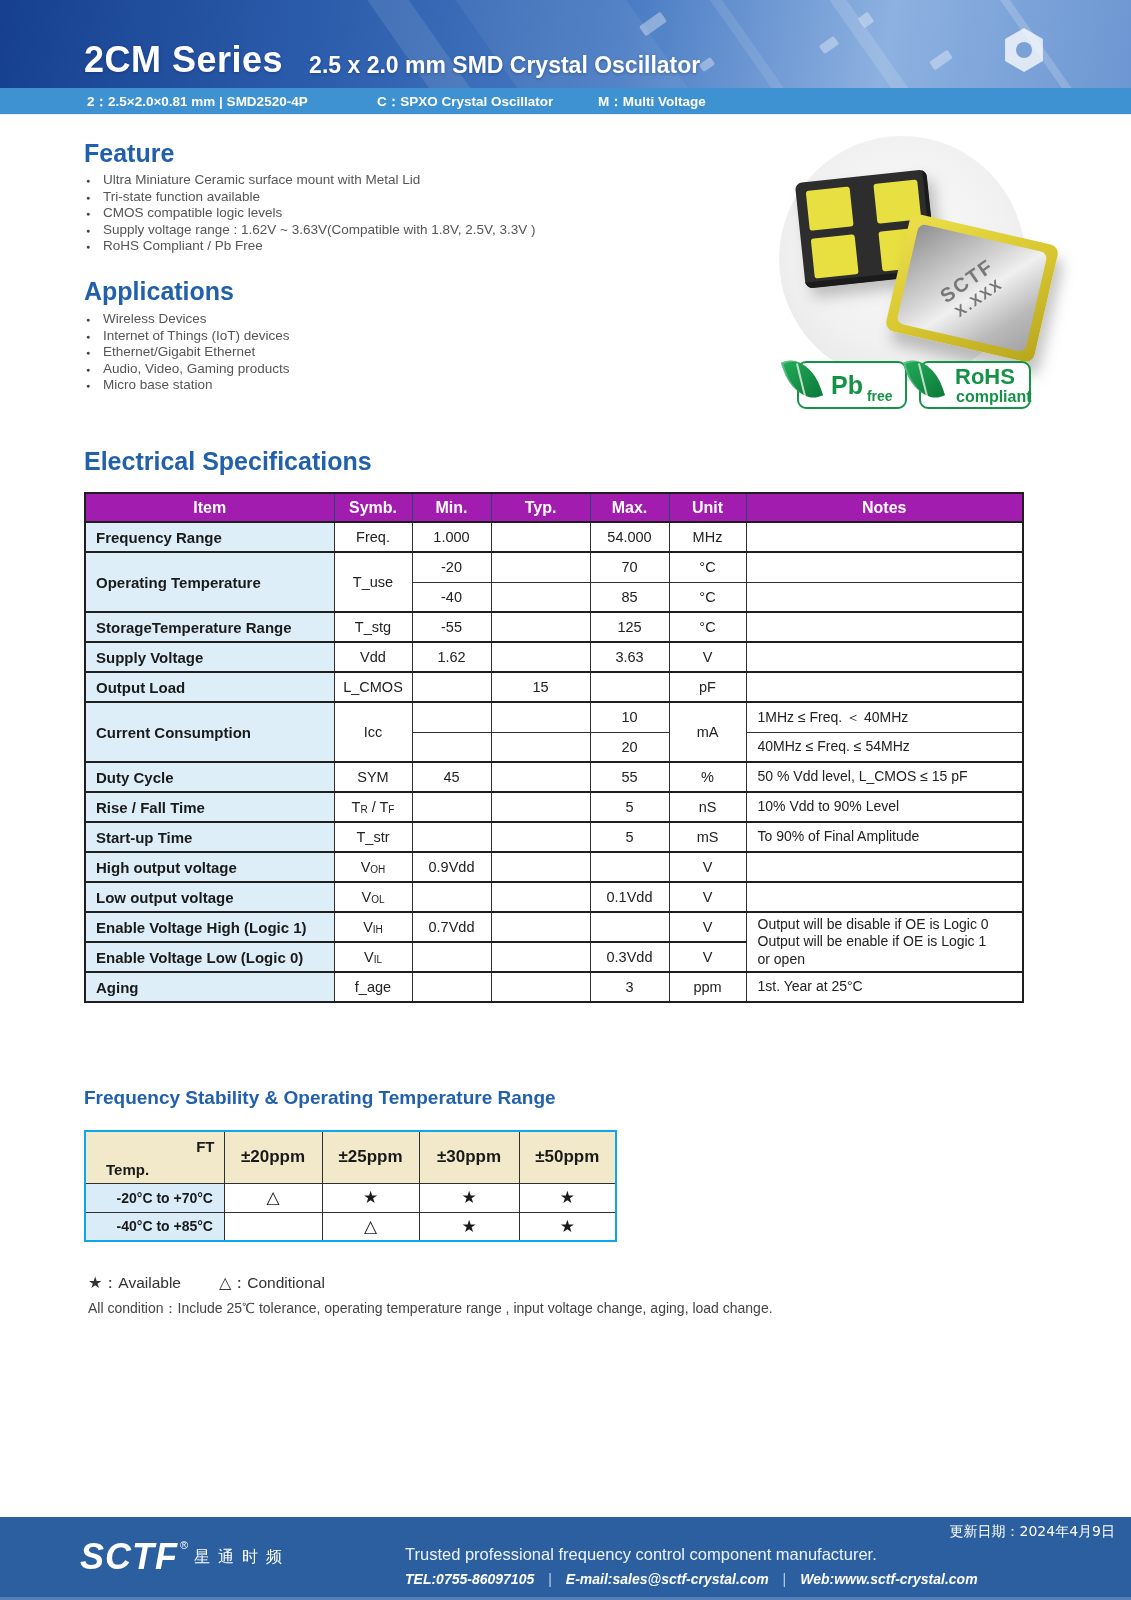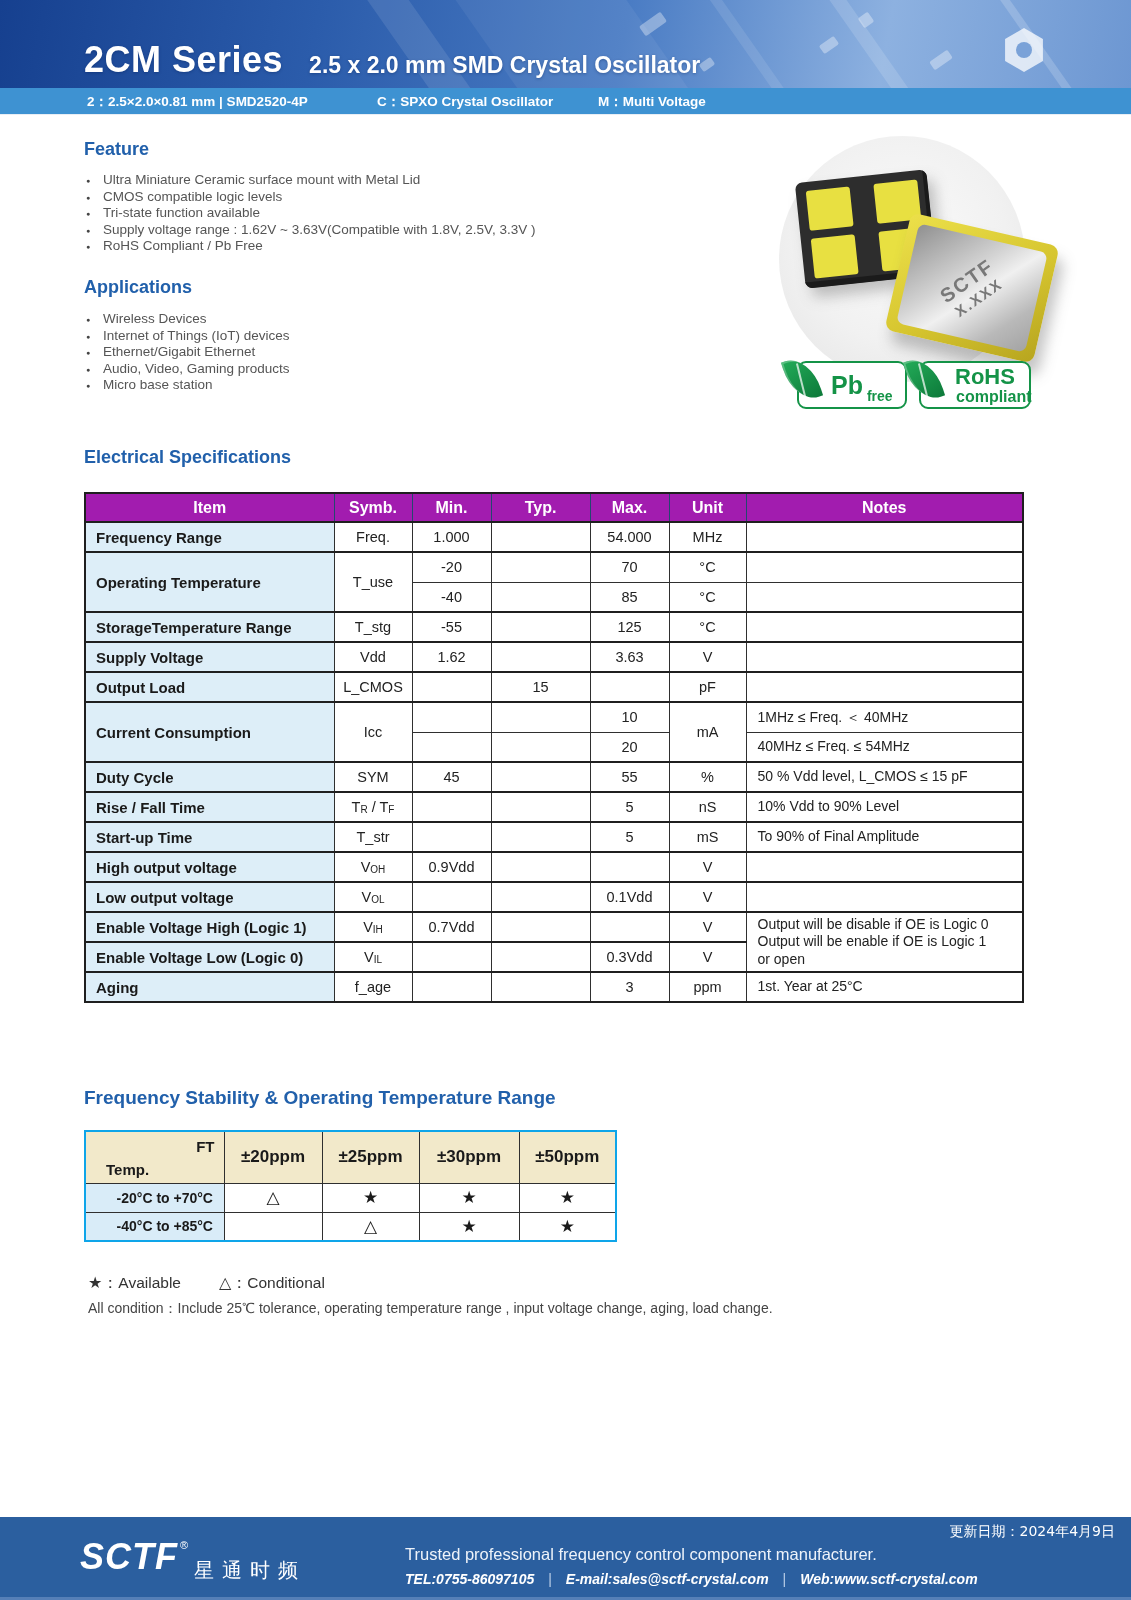--- a/index.html
+++ b/index.html
@@ -20,21 +20,21 @@
             clip-path:polygon(50% 0,93% 25%,93% 75%,50% 100%,7% 75%,7% 25%); }
   .hexnut::after { content:""; position:absolute; left:14px; top:14px; width:16px; height:16px; border-radius:50%; background:#7aa2d8; }
   .hdr-text { position:absolute; left:84px; top:0; height:88px; display:flex; align-items:flex-end; padding-bottom:10px; }
   .hdr-title { color:#fff; font-size:36px; font-weight:bold; letter-spacing:0.5px; line-height:1; text-shadow:0 1px 3px rgba(0,30,80,.35); }
   .hdr-sub { color:#fff; font-size:23px; font-weight:bold; margin-left:26px; line-height:1.15; text-shadow:0 1px 3px rgba(0,30,80,.35); }
   .specbar { position:absolute; left:0; top:88px; width:1131px; height:27px; background:#3e92d2;
              color:#fff; font-size:13.5px; font-weight:bold; line-height:27px; border-bottom:1px solid #e8eef5; }
   .specbar span { position:absolute; white-space:nowrap; }
 
   
-  .sec-title { position:absolute; color:#2160ab; font-weight:bold; font-size:18px; }
+  .sec-title { position:absolute; color:#2160ab; font-weight:bold; font-size:25px; }
   .bullets { position:absolute; list-style:none; }
   .bullets li { position:relative; padding-left:17px; font-size:13.5px; color:#555; line-height:16.6px; white-space:nowrap; }
   .bullets li::before { content:"●"; position:absolute; left:0; top:1px; font-size:7px; color:#444; }
 
   
   .prod-circle { position:absolute; left:779px; top:136px; width:246px; height:246px; border-radius:50%;
                  background:radial-gradient(circle at 50% 42%, #fafafa 0%, #f1f1f1 55%, #e3e3e3 100%); }
   .chip-bottom { position:absolute; left:800px; top:176px; width:132px; height:106px; background:#2d2d2d; border-radius:7px;
                  transform:rotate(-6deg); box-shadow:6px 10px 14px rgba(90,90,90,.35), inset -4px -6px 0 #1b1b1b; }
   .chip-bottom .pad { position:absolute; width:44px; height:40px; background:#e8e041; border-radius:3px; }
@@ -93,21 +93,21 @@
   .legend .sym { font-size:16px; }
   .legend .gap { display:inline-block; width:38px; }
   .condition { position:absolute; left:88px; top:1300px; font-size:14px; color:#444; }
 
   
   .footer { position:absolute; left:0; top:1517px; width:1131px; height:83px; background:#2b5f9f; color:#fff; }
   .footer::after { content:""; position:absolute; left:0; bottom:0; width:100%; height:3px; background:#557fb7; }
   .f-logo { position:absolute; left:80px; top:22px; display:flex; align-items:flex-start; }
   .f-logo .sctf { font-size:36px; font-weight:bold; font-style:italic; letter-spacing:1px; line-height:1; }
   .f-logo .reg { font-size:11px; margin:0 6px 0 2px; }
-  .f-logo .cn { font-size:20px; letter-spacing:8px; margin-top:18px; font-family:"DejaVu Sans", sans-serif; }
+  .f-logo .cn { font-size:16px; letter-spacing:8px; margin-top:8px; font-family:"DejaVu Sans", sans-serif; }
   .f-date { position:absolute; right:16px; top:6px; font-size:14px; font-family:"DejaVu Sans", sans-serif; }
   .f-tag { position:absolute; left:405px; top:28px; font-size:16.5px; font-weight:300; color:#eef3fa; }
   .f-contact { position:absolute; left:405px; top:54px; font-size:14px; font-weight:bold; font-style:italic; }
   .f-contact .sep { font-style:normal; font-weight:normal; margin:0 14px; color:#bcd0e8; }
 </style>
 </head>
 <body>
 
 <div id="page">
 
@@ -131,22 +131,22 @@
 
   <div class="specbar">
     <span style="left:87px">2：2.5×2.0×0.81 mm | SMD2520-4P</span>
     <span style="left:377px">C：SPXO Crystal Oscillator</span>
     <span style="left:598px">M：Multi Voltage</span>
   </div>
 
   <div class="sec-title" style="left:84px;top:139px;">Feature</div>
   <ul class="bullets" style="left:86px;top:172px;">
     <li>Ultra Miniature Ceramic surface mount with Metal Lid</li>
+    <li>Tri-state function available</li>
     <li>CMOS compatible logic levels</li>
-    <li>Tri-state function available</li>
     <li>Supply voltage range : 1.62V ~ 3.63V(Compatible with 1.8V, 2.5V, 3.3V )</li>
     <li>RoHS Compliant / Pb Free</li>
   </ul>
 
   <div class="sec-title" style="left:84px;top:277px;">Applications</div>
   <ul class="bullets" style="left:86px;top:311px;">
     <li>Wireless Devices</li>
     <li>Internet of Things (IoT) devices</li>
     <li>Ethernet/Gigabit Ethernet</li>
     <li>Audio, Video, Gaming products</li>

